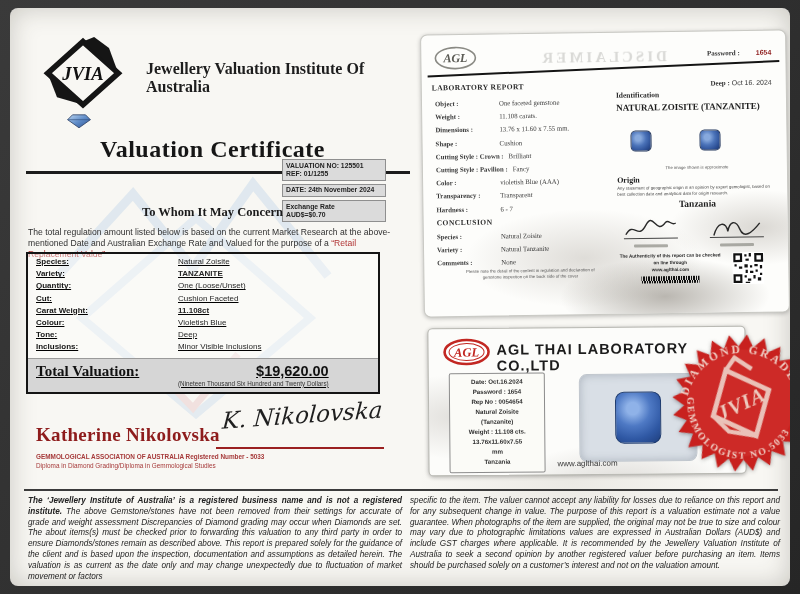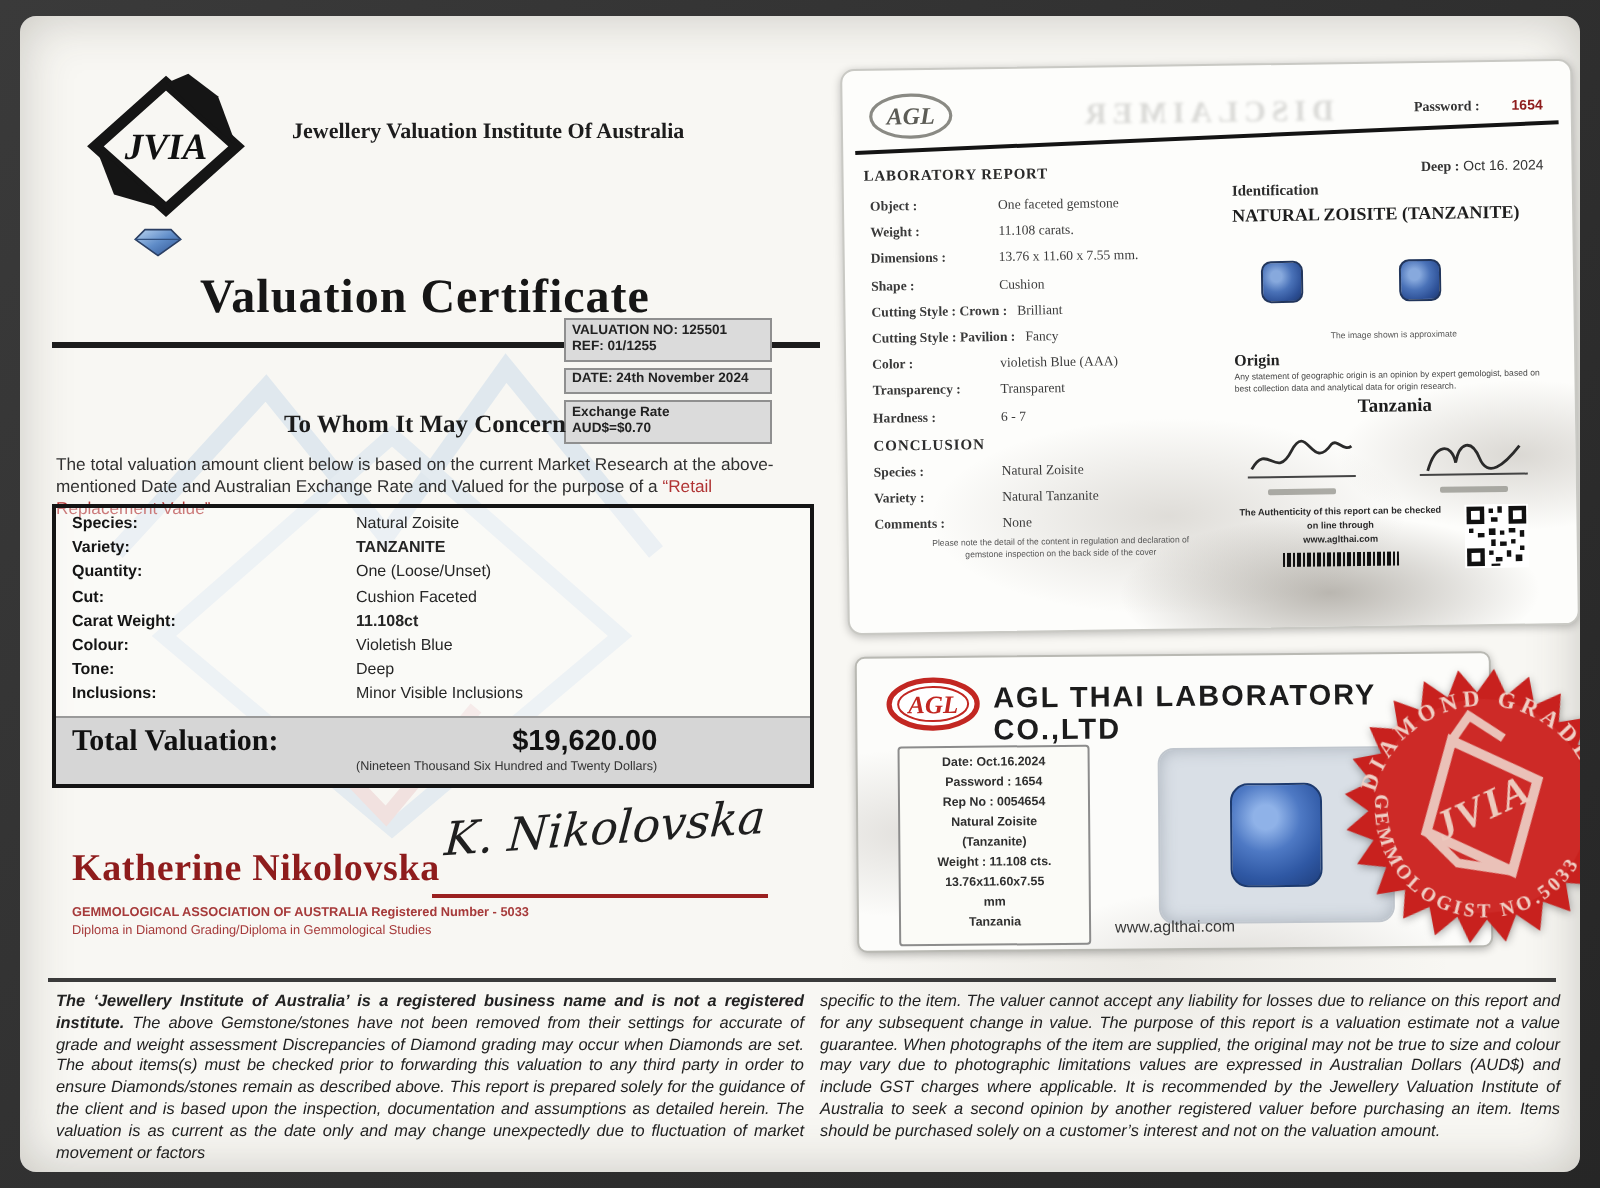--- a/index.html
+++ b/index.html
@@ -9,32 +9,32 @@
           box-shadow: inset 0 0 26px rgba(60,55,45,.25);
           background-image: radial-gradient(220px 90px at 72% 82%, rgba(120,110,95,.10), transparent 70%); }
 
   
   .cert { position:absolute; left:0; top:0; width:405px; height:480px; }
   .wm { position:absolute; left:28px; top:148px; width:345px; height:285px; opacity:.55; z-index:0; }
   .cert > *:not(.wm) { z-index:1; }
 
   .jvia-logo { position:absolute; left:26px; top:28px; width:94px; height:78px; }
   .jvia-gem { position:absolute; left:56px; top:104px; width:26px; height:17px; }
-  .org-name { position:absolute; left:136px; top:52px; width:262px; font-family:"Liberation Serif",serif; font-weight:bold; font-size:11px; color:#1d1d1d; }
+  .org-name { position:absolute; left:136px; top:52px; width:262px; font-family:"Liberation Serif",serif; font-weight:bold; font-size:16px; color:#1d1d1d; }
   .cert-title { position:absolute; left:0; top:128px; width:405px; text-align:center; font-family:"Liberation Serif",serif; font-weight:bold; font-size:24px; color:#161616; letter-spacing:.5px; }
   .cert-rule { position:absolute; left:16px; top:163px; width:384px; height:3px; background:#1c1c1c; }
 
   .info-boxes { position:absolute; left:272px; top:151px; width:104px; }
   .ibox { background:#dbdbdb; border:1px solid #8f8f8f; font-size:6.8px; font-weight:bold; color:#222; padding:1.5px 3px; margin-bottom:3px; line-height:1.25; }
 
   .salutation { position:absolute; left:0; top:197px; width:405px; text-align:center; font-family:"Liberation Serif",serif; font-weight:bold; font-size:12.5px; color:#1b1b1b; }
   .intro { position:absolute; left:18px; top:219px; width:374px; font-size:8.6px; line-height:1.3; color:#303030; }
   .intro .hl { color:#b03434; }
 
-  .val-table { position:absolute; left:16px; top:244px; width:381px; border:2px solid #141414; background:rgba(255,255,255,.35); padding:3px 0 0 0; }
+  .val-table { position:absolute; left:16px; top:244px; width:354px; border:2px solid #141414; background:rgba(255,255,255,.35); padding:3px 0 0 0;text-decoration:underline; }
   .vrow { display:flex; padding:0 8px; line-height:10.6px; margin-bottom:1.6px; }
   .vrow .lbl { width:142px; flex:none; font-weight:bold; font-size:8px; color:#151515; }
   .vrow .val { font-size:8px; color:#262626; width:225px; }
   .vrow .val.bold { font-weight:bold; }
   .total-row { display:flex; background:#d6d6d6; margin-top:3px; padding:4px 8px 5px 8px; align-items:flex-start; border-top:1px solid #9a9a9a; }
   .total-row .tlbl { width:142px; flex:none; font-family:"Liberation Serif",serif; font-weight:bold; font-size:15px; color:#111; }
   .total-amt { font-size:14.5px; font-weight:bold; color:#111;text-align:right; }
   .total-words { font-size:6.3px; color:#333; margin-top:1px; }
 
   .sig-name { position:absolute; left:26px; top:416px; font-family:"Liberation Serif",serif; font-weight:bold; font-size:19px; color:#8e1c1c; letter-spacing:.3px; }
@@ -151,21 +151,21 @@
           <div>REF: 01/1255</div>
         </div>
         <div class="ibox">DATE: 24th November 2024</div>
         <div class="ibox">
           <div>Exchange Rate</div>
           <div>AUD$=$0.70</div>
         </div>
       </div>
 
       <div class="salutation">To Whom It May Concern</div>
-      <div class="intro"><span>The total valuation amount client below is based on the current Market Research at the above-mentioned Date and Australian Exchange Rate and Valued for the purpose of a </span><span class="hl">“Retail Replacement Value”</span></div>
+      <div class="intro"><span>The total regulation amount listed below is based on the current Market Research at the above-mentioned Date and Australian Exchange Rate and Valued for the purpose of a </span><span class="hl">“Retail Replacement Value”</span></div>
 
       <div class="val-table">
         <div class="vrow">
             <span class="lbl">Species:</span>
             <span class="val">Natural Zoisite</span>
           </div>
         <div class="vrow">
             <span class="lbl">Variety:</span>
             <span class="val bold">TANZANITE</span>
           </div>

